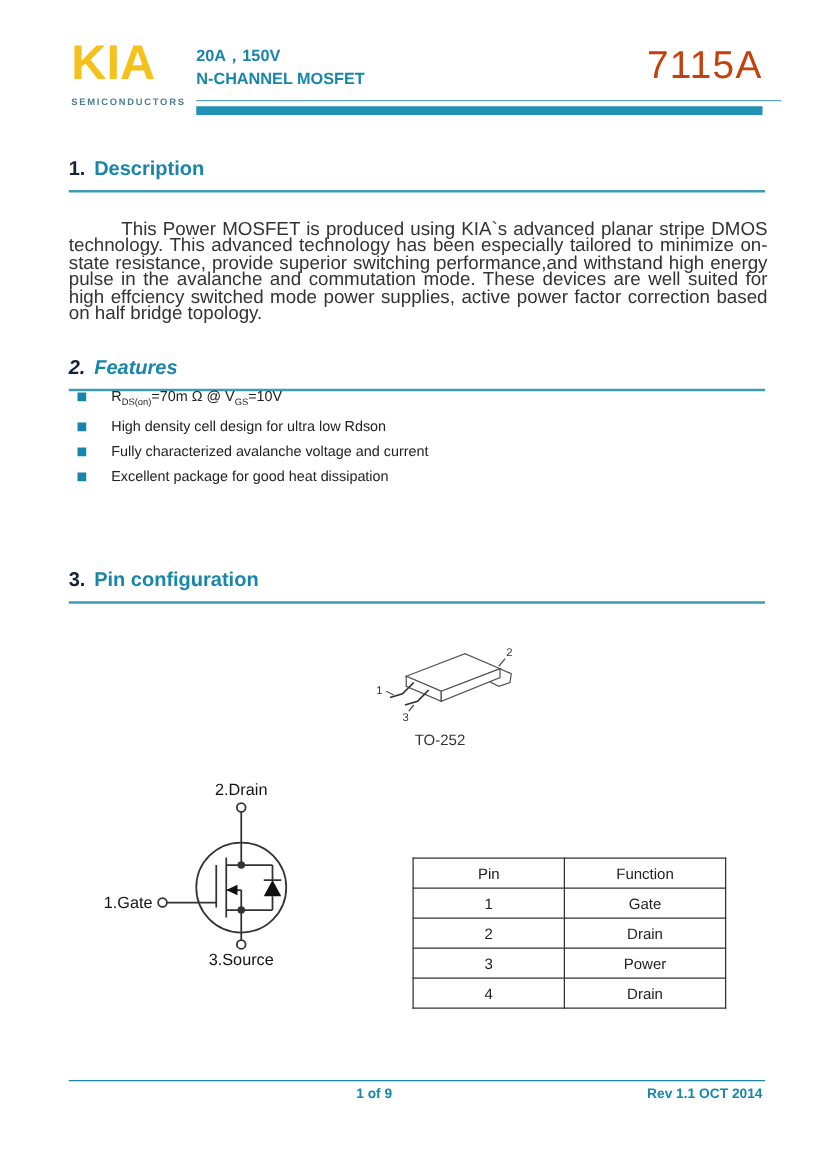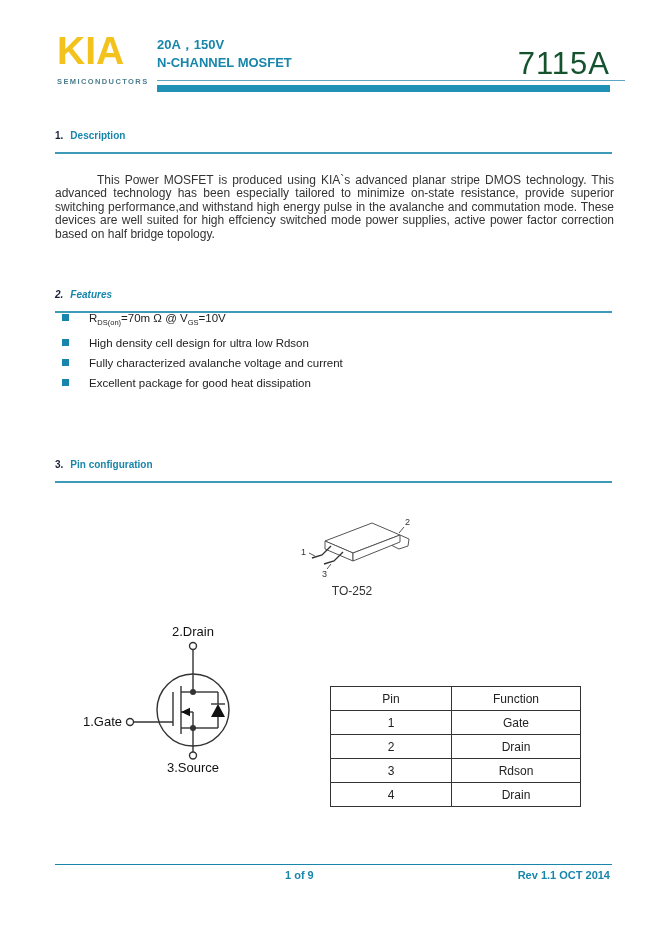--- a/index.html
+++ b/index.html
@@ -5,36 +5,36 @@
   html,body {margin:0; padding:0; background:#ffffff;}
   .page {
     position:relative; width:662px; height:936px; background:#ffffff;
     font-family:"Liberation Sans", sans-serif; overflow:hidden;
   }
   
   .logo-wrap {position:absolute; left:57px; top:28px;}
   .logo {font-size:39px; font-weight:bold; color:#f4c21d; line-height:46px;}
   .tagline {font-size:7.5px; color:#4d7e8e; letter-spacing:1.4px; margin-top:3px; font-weight:bold;}
   .title-block {position:absolute; left:157px; top:36px; color:#1886ab; font-weight:bold; font-size:13px; line-height:18px;}
-  .part-number {position:absolute; right:52px; top:46px; color:#14532d; font-size:31px; font-weight:500; letter-spacing:1px;}
+  .part-number {position:absolute; right:52px; top:34px; color:#c2410c; font-size:31px; font-weight:500; letter-spacing:1px;}
   .hdr-thinline {position:absolute; left:157px; right:37px; top:80px; height:1px; background:#5aa7bf;}
   .hdr-bar {position:absolute; left:157px; right:52px; top:85px; height:7px; background:#2191b5;}
   
   .section-heading {
     position:absolute; left:55px; right:50px;
-    font-size:10px; font-weight:bold; line-height:16px;
+    font-size:16px; font-weight:bold; line-height:16px;
     padding-bottom:8px; border-bottom:2px solid #3e9ab6;
   }
   .sec-num {color:#16203a; margin-right:7px;}
   .sec-title {color:#1886ab;}
   #sec1 {top:128px;} #sec2 {top:287px;font-style:italic;} #sec3 {top:457px;}
   
   .description-body {
     position:absolute; left:55px; right:48px; top:162px;
-    font-size:12px; line-height:13.4px; color:#333333;
+    font-size:15px; line-height:13.4px; color:#333333;
     text-align:justify; text-indent:42px;
   }
   
   .features-list {position:absolute; left:62px; top:312px; margin:0; padding:0; list-style:none;}
   .features-list li {display:flex; align-items:flex-start; margin-bottom:8px; font-size:11.5px; line-height:12px; color:#222222;}
   .bullet {width:7px; height:7px; background:#1886ab; margin:2px 20px 0 0; flex:none;}
   .ftext sub {font-size:7.5px;}
   
   .package-fig {position:absolute; left:285px; top:515px; width:134px; text-align:center;}
   .package-label {font-size:12px; color:#333333; margin-top:1px;}
@@ -161,21 +161,21 @@
         <tr>
           <td>1</td>
           <td>Gate</td>
         </tr>
         <tr>
           <td>2</td>
           <td>Drain</td>
         </tr>
         <tr>
           <td>3</td>
-          <td>Rdson</td>
+          <td>Power</td>
         </tr>
         <tr>
           <td>4</td>
           <td>Drain</td>
         </tr>
       </tbody>
   </table>
 
   <div class="footer-line"></div>
   <div class="footer-page">1 of 9</div>

